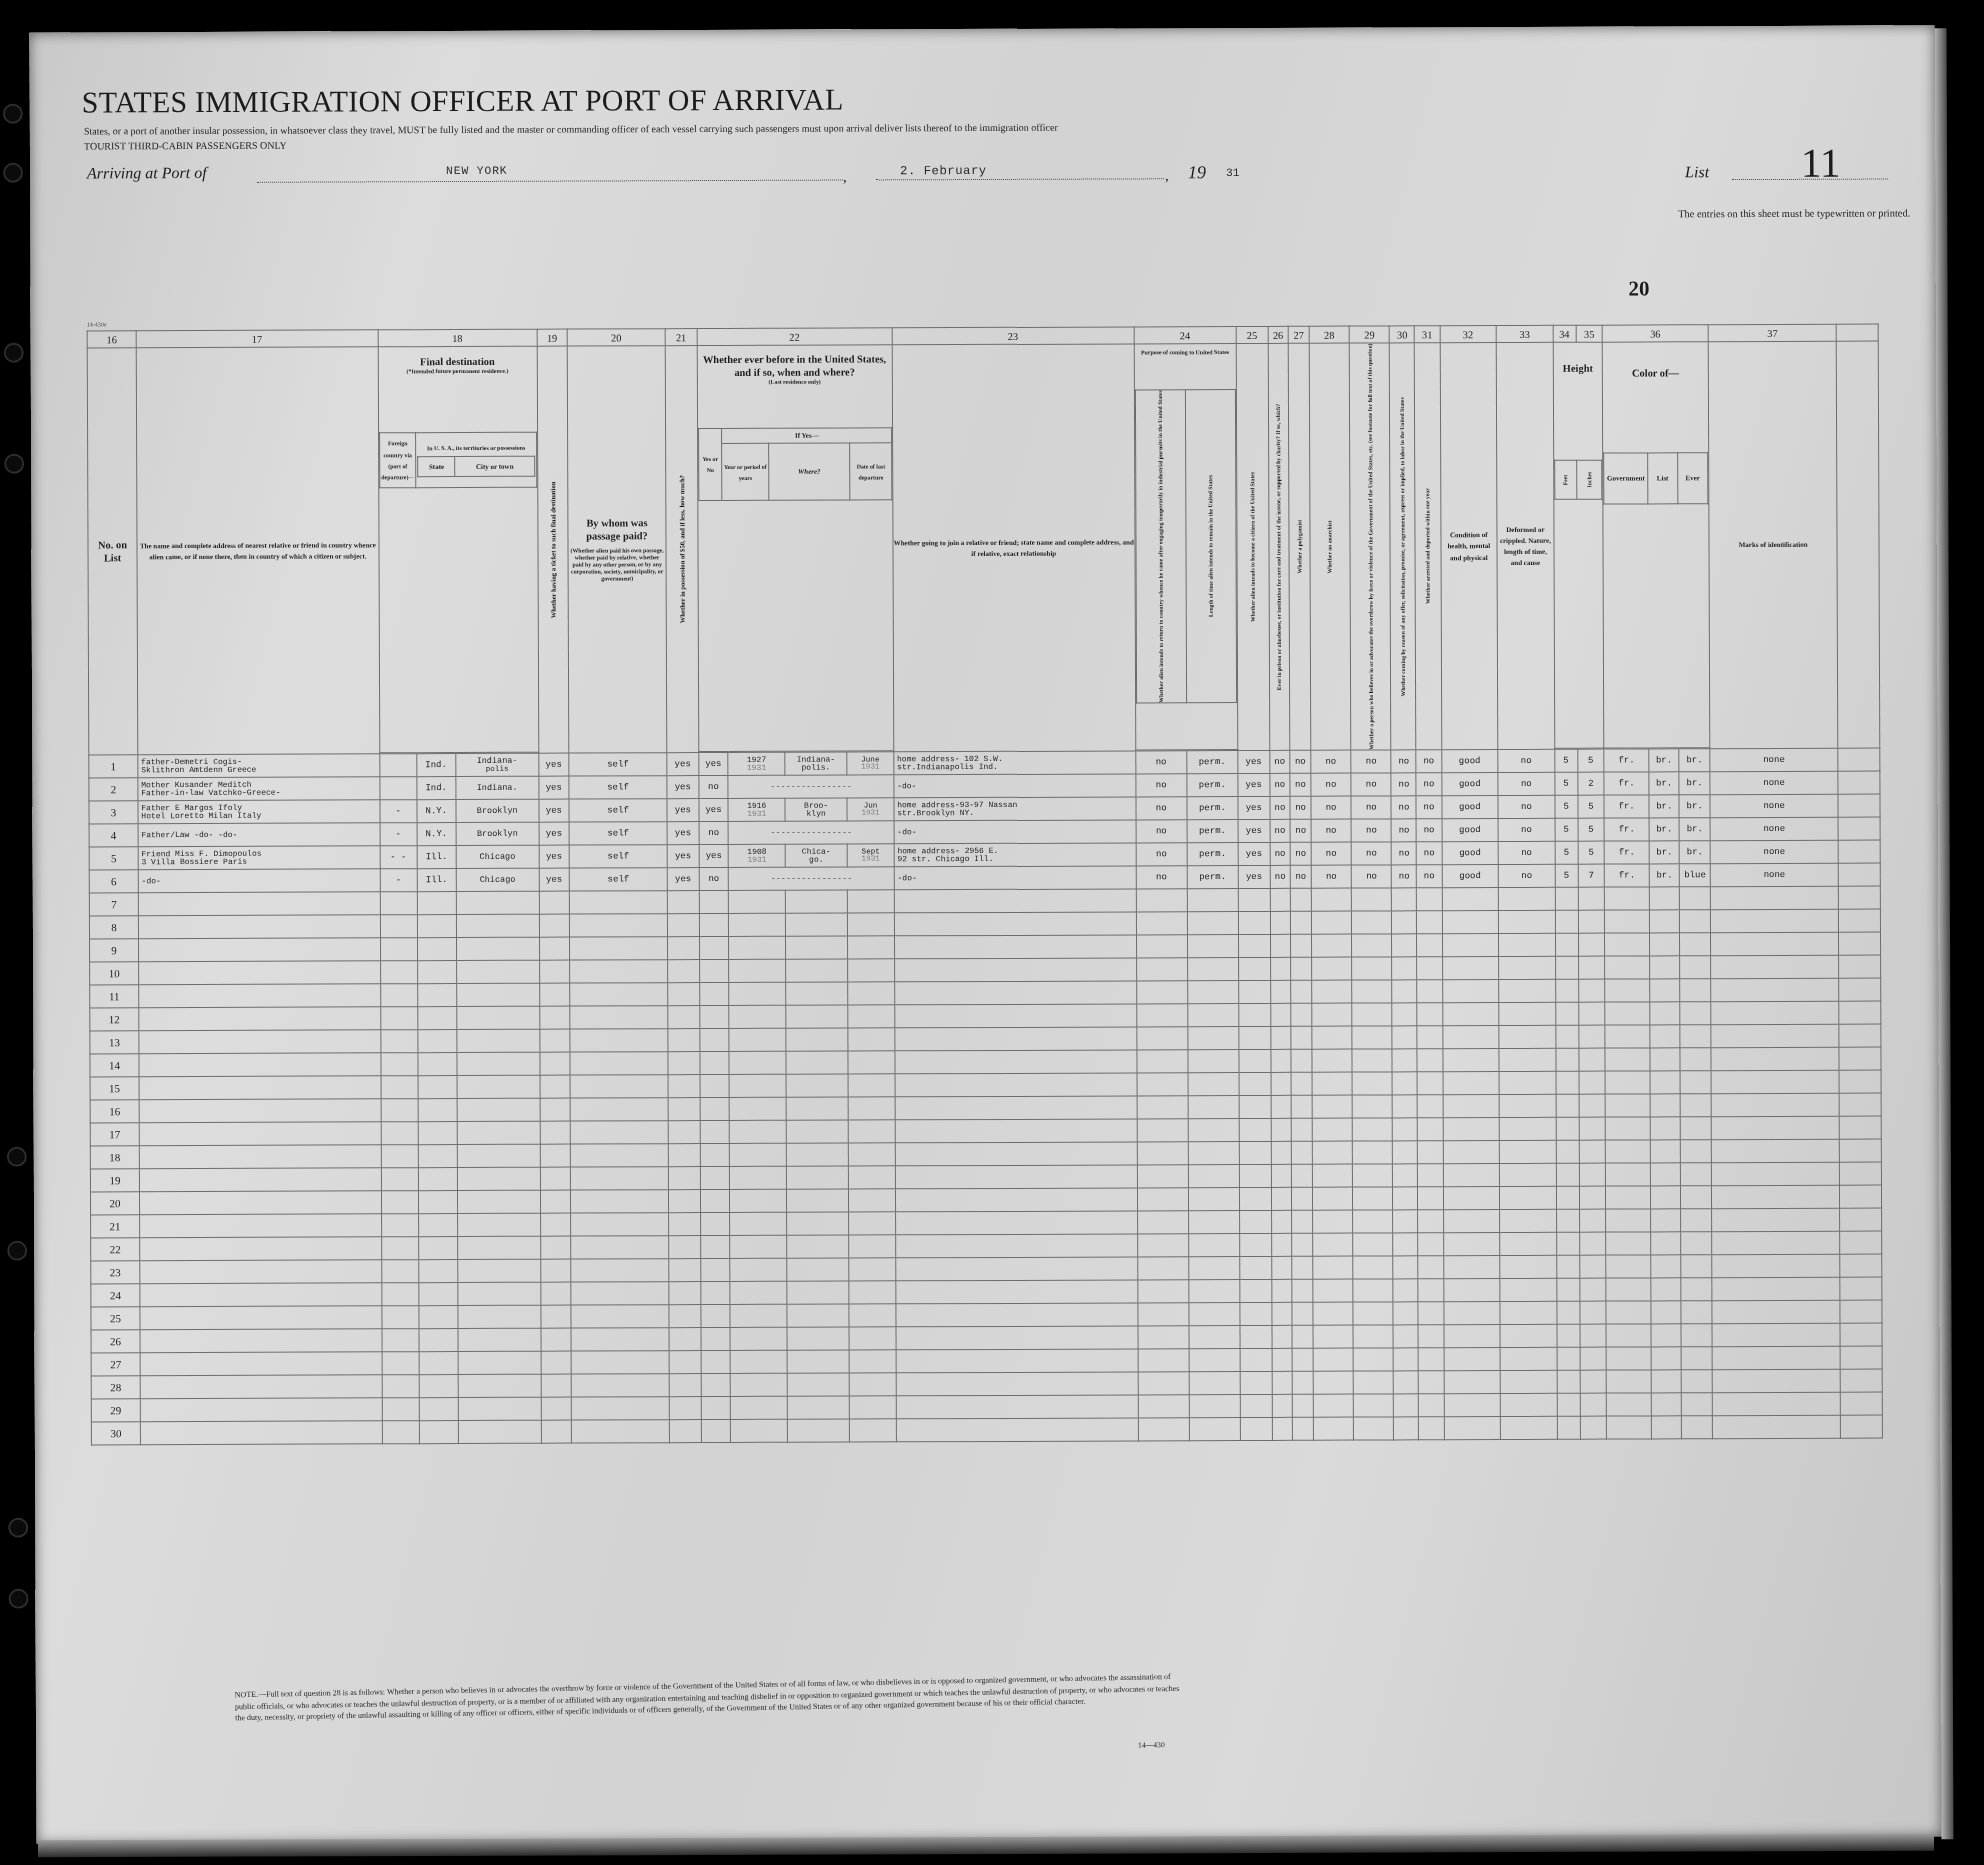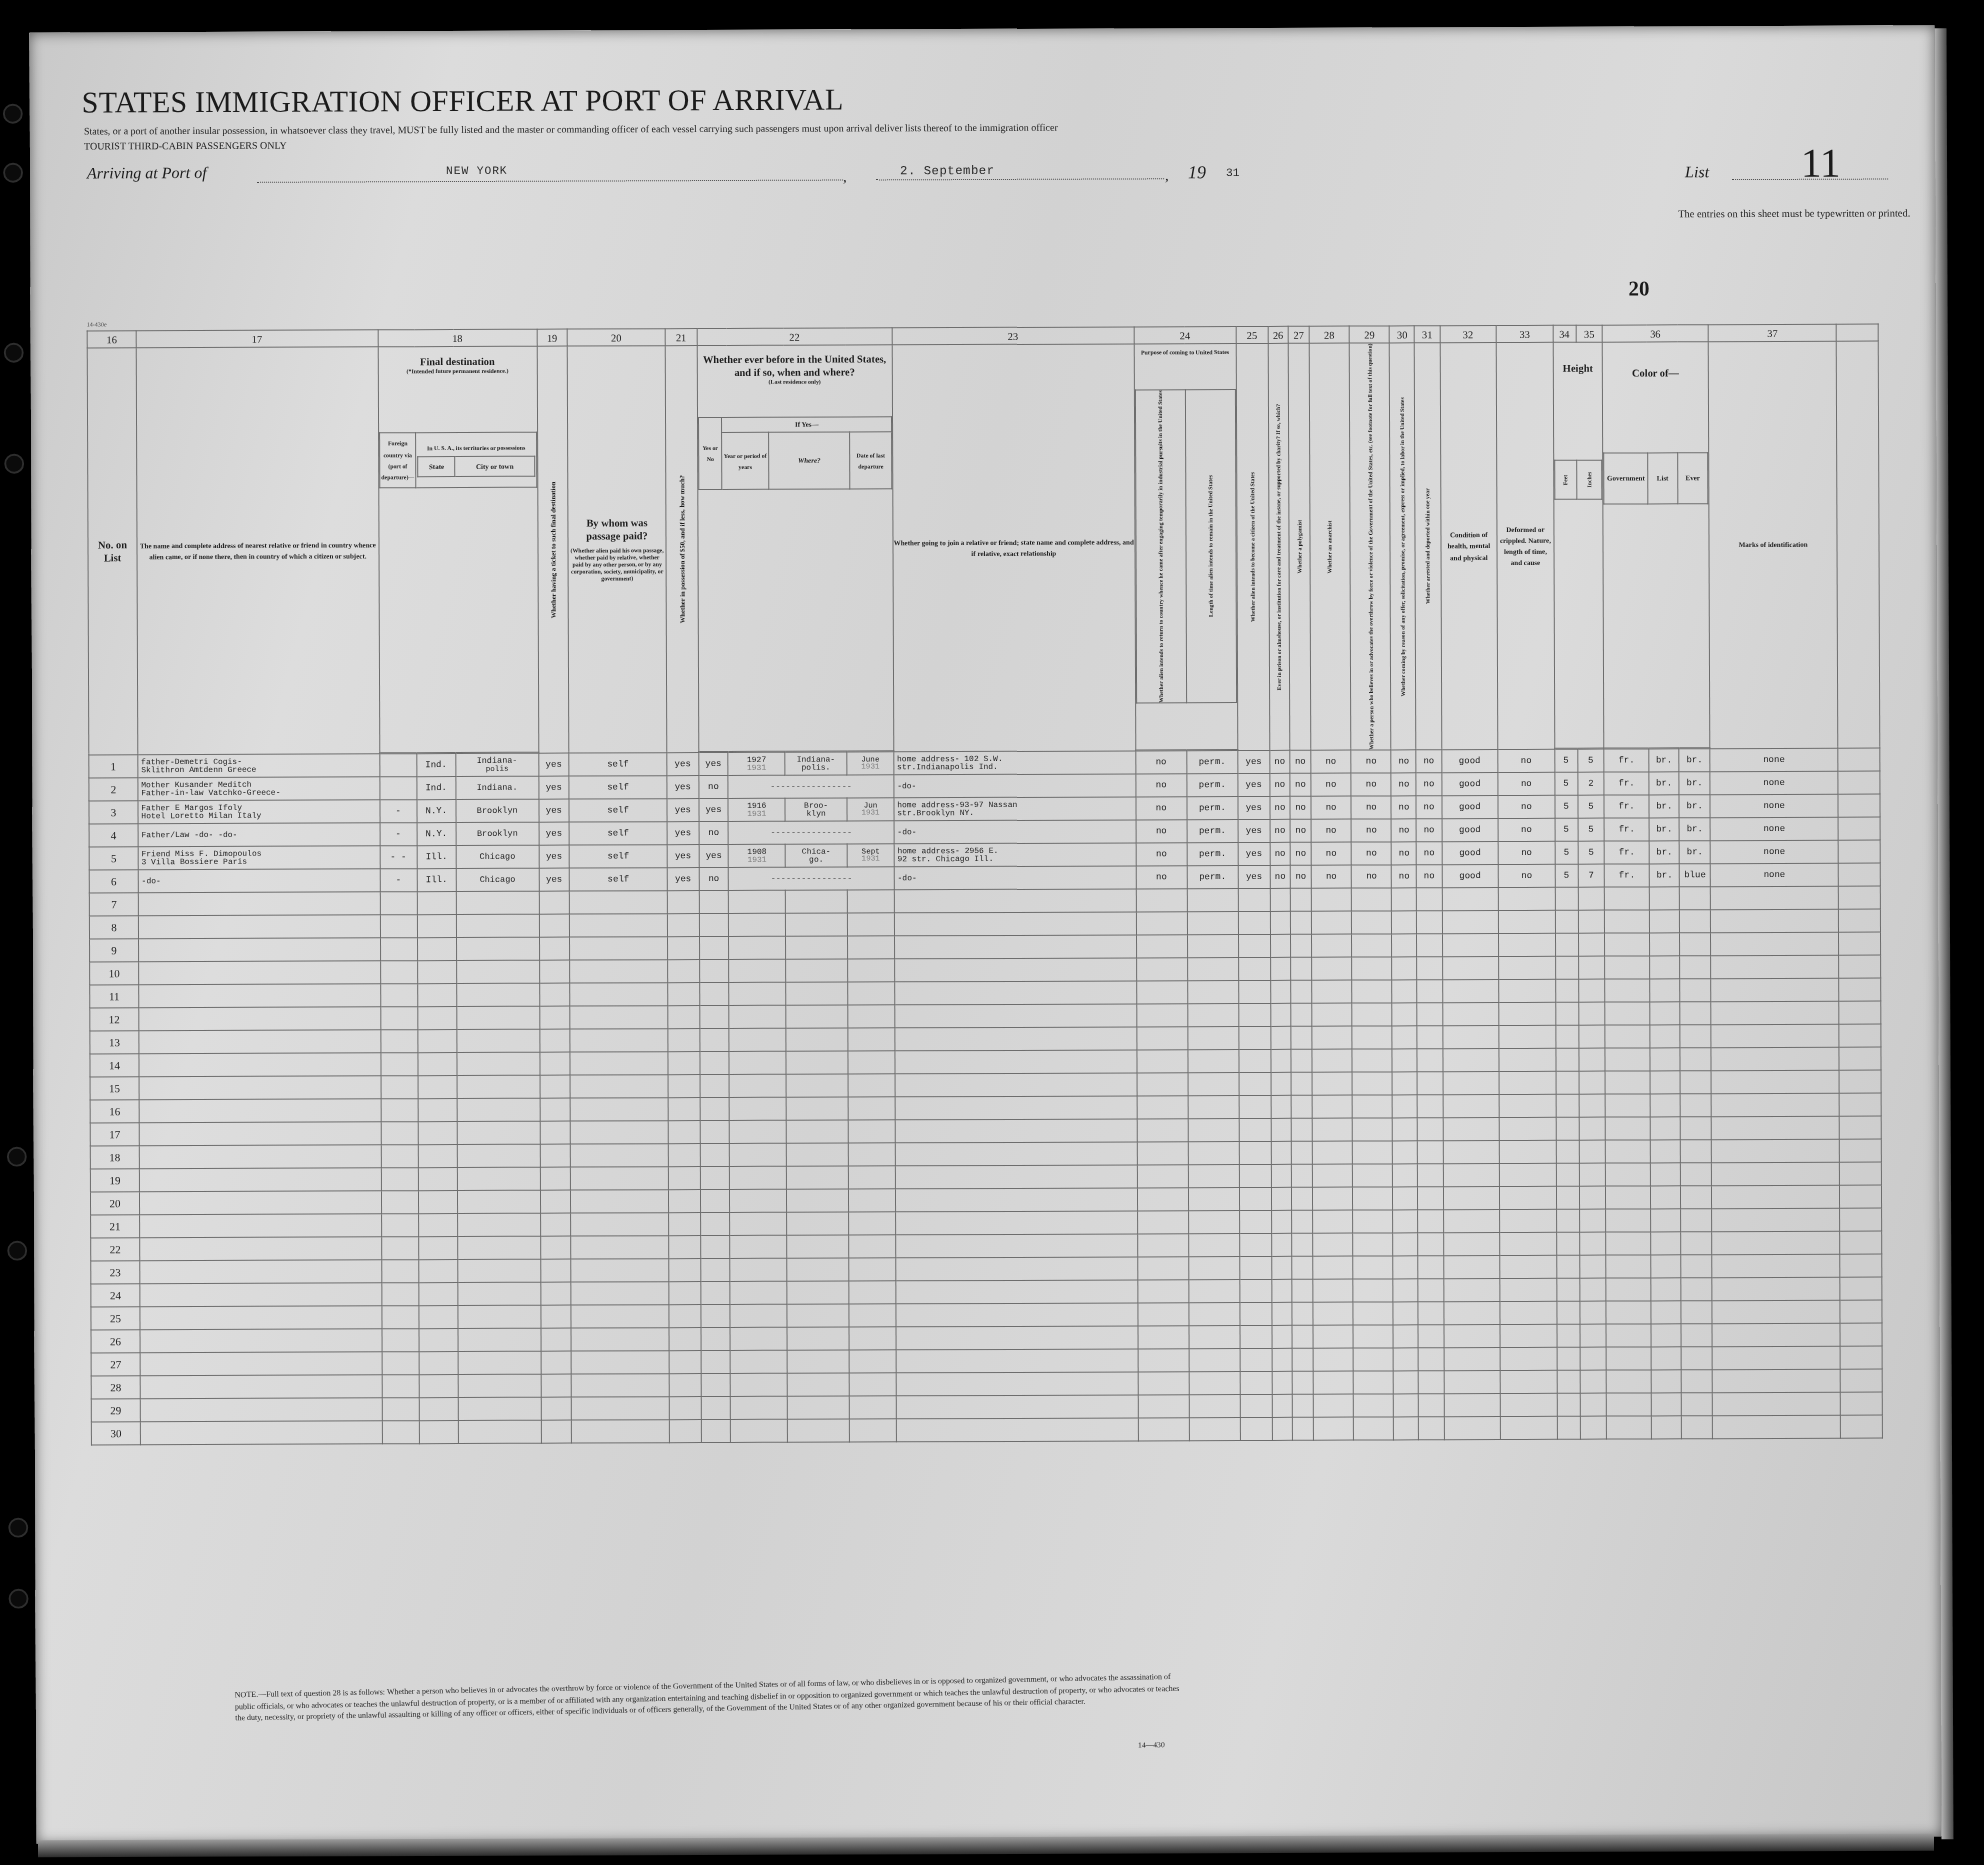--- a/index.html
+++ b/index.html
@@ -221,21 +221,21 @@
 
   <div class="title">STATES IMMIGRATION OFFICER AT PORT OF ARRIVAL</div>
   <div class="subline1">States, or a port of another insular possession, in whatsoever class they travel, MUST be fully listed and the master or commanding officer of each vessel carrying such passengers must upon arrival deliver lists thereof to the immigration officer</div>
   <div class="subline2">TOURIST THIRD-CABIN PASSENGERS ONLY</div>
 
   <div class="arriving">Arriving at Port of</div>
   <div class="dotline" style="left:227px; width:586px;"></div>
   <div class="port-value">NEW YORK</div>
   <div class="date-comma-1">,</div>
   <div class="dotline" style="left:846px; width:288px;"></div>
-  <div class="date-value">2. September</div>
+  <div class="date-value">2. February</div>
   <div class="date-comma-2">,</div>
   <div class="year-19">19</div>
   <div class="year-suffix">31</div>
 
   <div class="list-label">List</div>
   <div class="list-dots"></div>
   <div class="list-number">11</div>
   <div class="entries-note">The entries on this sheet must be typewritten or printed.</div>
   <div class="page-20">20</div>
   <div class="tiny-left-code">14-430e</div>
@@ -348,21 +348,21 @@
         <div class="xs" style="margin-top:4.7px;">(Whether alien paid his own passage, whether paid by relative, whether paid by any other person, or by any corporation, society, municipality, or government)</div>
       </th>
       <th class="hdr" rowspan="2">
         <div class="vert bigger">Whether in possession of $50, and if less, how much?</div>
       </th>
       <th class="hdr" colspan="4" style="vertical-align:top;">
         <div style="padding-top:6.6px;">
           <div class="big">Whether ever before in the United States, and if so, when and where?</div>
           <div class="xs">(Last residence only)</div>
         </div>
-        <table style="border-collapse:collapse;width:100%;margin-top:31px;">
+        <table style="border-collapse:collapse;width:100%;margin-top:42px;">
           <tbody>
                   <tr>
             <td rowspan="2" style="border:0.5px solid #6d6d6d;width:27.4px;height:71px;">
               <span class="xs">Yes or No</span>
             </td>
             <td colspan="3" style="border:0.5px solid #6d6d6d;height:14px;">
               <span class="sm">If Yes—</span>
             </td>
           </tr>
           <tr>

